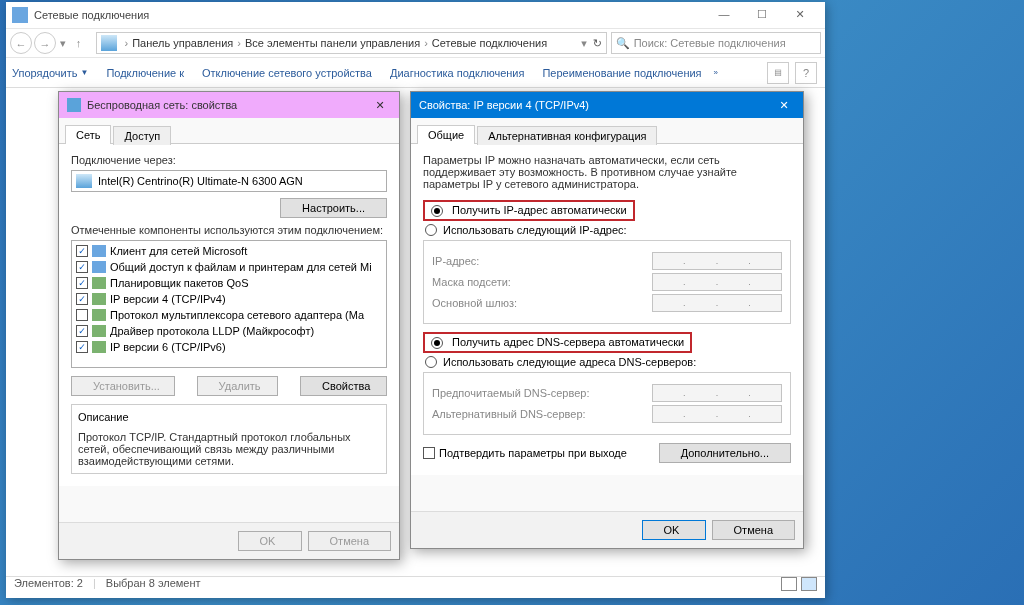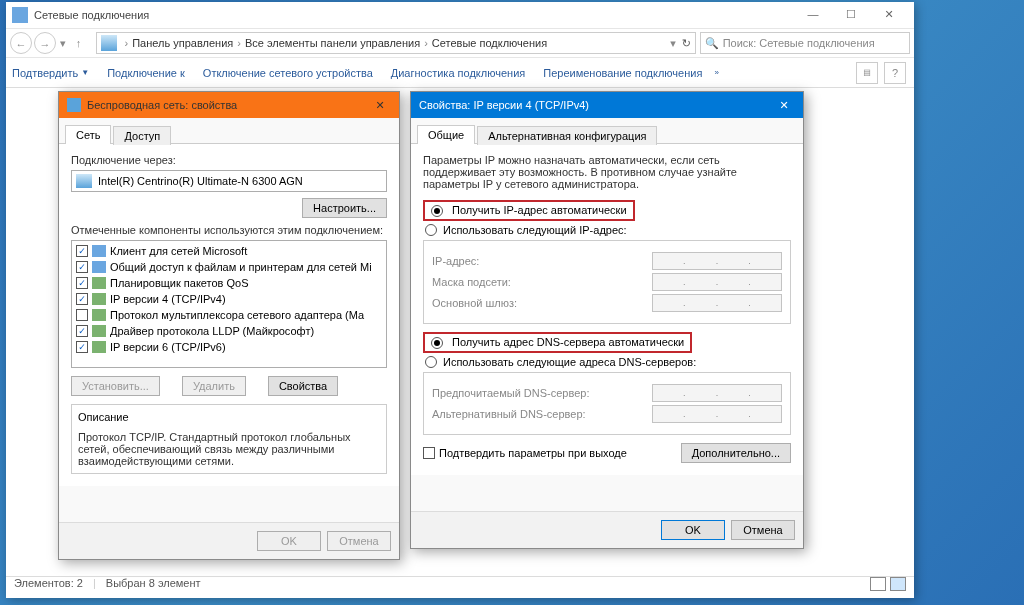--- a/index.html
+++ b/index.html
@@ -1,17 +1,17 @@
 <!DOCTYPE html>
 <html><head>
 <meta charset="utf-8">
 <style>
   * { box-sizing: border-box; font-family: "Segoe UI", Tahoma, sans-serif; font-size: 11px; }
   body { margin: 0; width: 1024px; height: 605px; background: linear-gradient(135deg, #2a6fb5, #3a8ac4, #2a6fb5); overflow: hidden; }
-  .explorer { position: absolute; left: 6px; top: 2px; width: 908px; height: 596px; background: #fff; box-shadow: 2px 2px 10px rgba(0,0,0,0.3); display: flex; flex-direction: column; }
+  .explorer { position: absolute; left: 6px; top: 2px; width: 819px; height: 596px; background: #fff; box-shadow: 2px 2px 10px rgba(0,0,0,0.3); display: flex; flex-direction: column; }
   .titlebar { height: 26px; display: flex; align-items: center; padding: 0 6px; color: #444; }
   .titlebar .icon { width: 16px; height: 16px; margin-right: 6px; background: #6aa6e0; display: inline-block; }
   .titlebar .title { flex: 1; }
   .winctrl { width: 38px; height: 20px; text-align: center; line-height: 18px; color: #666; }
   .navbar { height: 30px; display: flex; align-items: center; border-top: 1px solid #e6e6e6; border-bottom: 1px solid #e6e6e6; padding: 2px 4px; }
   .navbtn { width: 22px; height: 22px; border-radius: 11px; border: 1px solid #ccc; margin-right: 2px; display: inline-flex; align-items: center; justify-content: center; color: #888; }
   .addr { flex: 1; height: 22px; border: 1px solid #ccc; margin: 0 4px; display: flex; align-items: center; padding: 0 4px; }
   .addr .seg { display: inline-flex; align-items: center; color: #333; }
   .addr .chev { margin: 0 4px; color: #888; }
   .addr .picon { width: 16px; height: 16px; margin-right: 4px; background: linear-gradient(#cde7f8,#5aa3da); }
@@ -21,33 +21,33 @@
   .tool .dd { margin-left: 3px; font-size: 8px; }
   .content { flex: 1; background: #fff; position: relative; }
   .statusbar { height: 22px; border-top: 1px solid #dcdcdc; display: flex; align-items: flex-start; padding: 0 8px; color: #555; }
   .statusbar .sep { margin: 0 10px; color: #ccc; }
   .statusbar .icons { margin-left: auto; display: flex; gap: 4px; }
   .statusbar .sicon { width: 16px; height: 14px; border: 1px solid #888; }
 
   
   .dialog { position: absolute; background: #f9f9f9; border: 1px solid #8a8a8a; box-shadow: 3px 3px 12px rgba(0,0,0,.35); }
   .dlg-title { height: 26px; display: flex; align-items: center; padding: 0 8px; }
-  .dlg-title.light { background: #f97316; color: #333; }
+  .dlg-title.light { background: #f0abfc; color: #333; }
   .dlg-title.blue { background: #0078d7; color: #fff; }
   .dlg-title .ticon { width: 14px; height: 14px; margin-right: 6px; background: #5aa3da; }
   .dlg-title .t { flex: 1; }
   .dlg-title .x { width: 22px; text-align: center; cursor: default; }
   .tabs { display: flex; padding: 6px 6px 0 6px; border-bottom: 1px solid #ccc; }
   .tab { background: #fff; border: 1px solid #ccc; border-bottom: none; padding: 3px 10px; margin-right: 2px; position: relative; top: 1px; cursor: default; }
   .tab.inactive { background: #efefef; top: 2px; }
   .dlg-body { padding: 10px 12px 12px 12px; background: #fff; }
   .label { color: #333; margin-bottom: 4px; }
   .fieldbox { border: 1px solid #adadad; background: #fff; height: 22px; display: flex; align-items: center; padding: 0 4px; }
   .fieldbox .mini { width: 16px; height: 14px; background: linear-gradient(#cde7f8,#5aa3da); margin-right: 6px; }
-  .btn { border: 1px solid #adadad; background: #e1e1e1; padding: 3px 10px; min-width: 64px; text-align: center; cursor: default; }
+  .btn { border: 1px solid #adadad; background: #e1e1e1; padding: 3px 21px; min-width: 64px; cursor: default; }
   .btn.dis { color: #9a9a9a; background: #efefef; }
   .row { display: flex; align-items: center; }
   .listbox { border: 1px solid #adadad; background: #fff; height: 128px; overflow-y: auto; overflow-x: auto; padding: 2px; }
   .litem { display: flex; align-items: center; height: 16px; padding: 0 2px; }
   .cbx { width: 12px; height: 12px; border: 1px solid #555; margin-right: 4px; display: inline-flex; align-items: center; justify-content: center; font-size: 9px; color: #0a5cc4; }
   .proto-icon { width: 14px; height: 12px; background: #7bb26f; margin-right: 4px; }
   .mapicon { background: #6aa6e0; }
   .btnrow { display: flex; gap: 22px; margin-top: 8px; }
   .groupframe { border: 1px solid #ccc; margin: 4px 0 8px 0; padding: 8px; }
   .radio { width: 12px; height: 12px; border: 1px solid #555; border-radius: 6px; margin-right: 6px; display: inline-flex; align-items: center; justify-content: center; }
@@ -95,21 +95,21 @@
       <span style="margin-left:6px;color:#555;">↻</span>
     </div>
     <div class="search">
       <span style="margin-right:4px;">🔍</span>
       <span>Поиск: Сетевые подключения</span>
     </div>
   </div>
 
   <div class="toolbar">
     <span class="tool">
-        <span>Подтвердить</span>
+        <span>Упорядочить</span>
         <span class="dd">▼</span>
       </span>
     <span class="tool">Подключение к</span>
     <span class="tool">Отключение сетевого устройства</span>
     <span class="tool">Диагностика подключения</span>
     <span class="tool">
         <span>Переименование подключения</span>
         <span class="dd" style="margin-left:12px;">»</span>
       </span>
     <span style="margin-left:auto;display:flex;gap:4px;">

